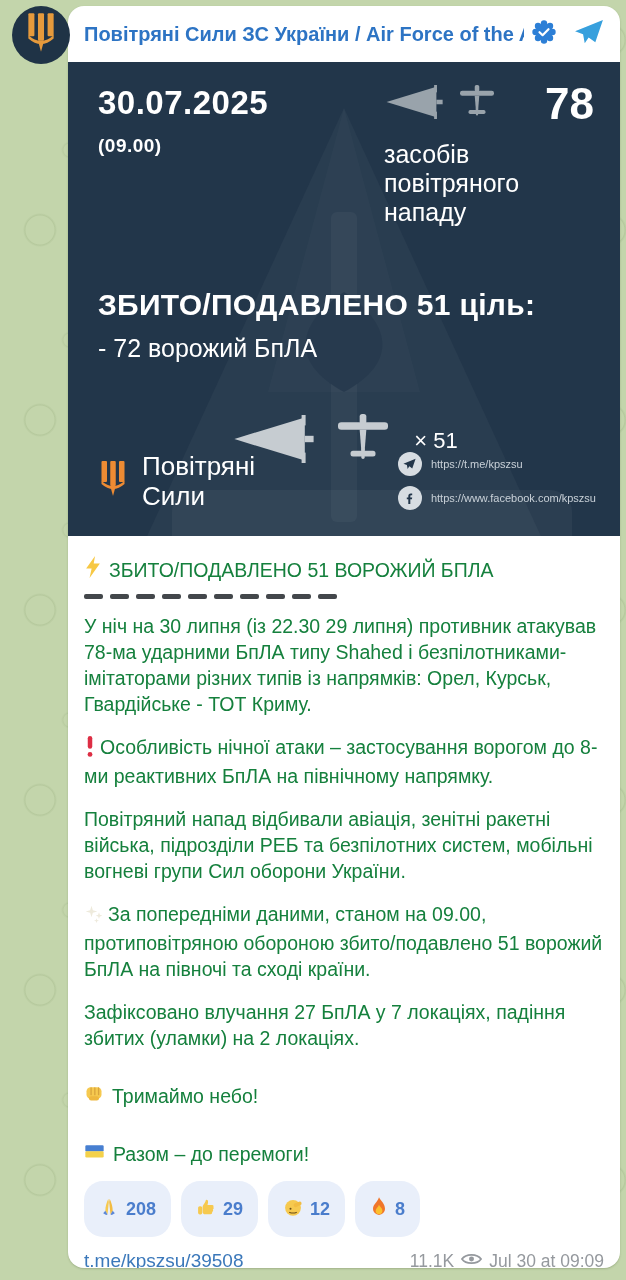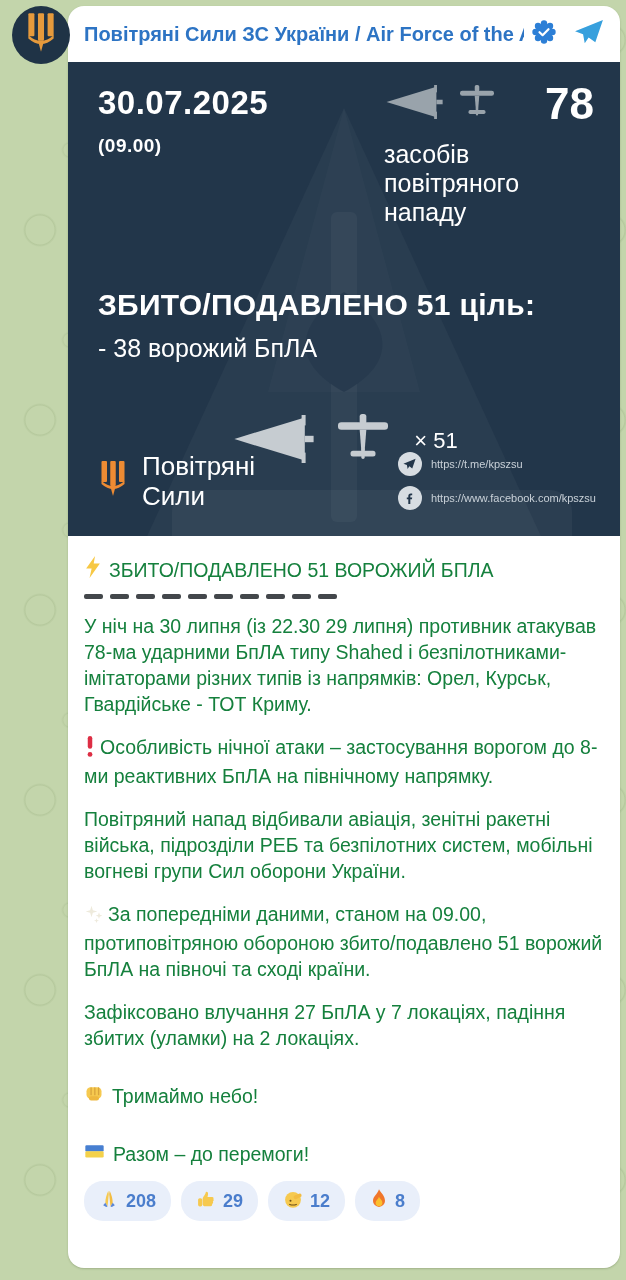--- a/index.html
+++ b/index.html
@@ -63,21 +63,21 @@
   .dashes{ display:flex; gap:7px; margin:10px 0 14px; }
   .dashes i{ width:19px; height:5px; background:#43474b; border-radius:2px; }
   .para{ font-size:19.5px; line-height:26px; margin-bottom:17px; }
   .para .em{ display:inline-block; vertical-align:-3px; margin-right:4px; }
   .final-lines{ margin-bottom:0; }
   .final-lines .line{ display:flex; align-items:center; gap:8px;margin-top:32px; }
   
   .reactions{ display:flex; gap:10px; margin:14px 16px 0; }
   .pill{
     display:flex; align-items:center; gap:7px; background:#e9effa; border-radius:19px;
-    height:40px; padding:0 15px; color:#4a7dcc; font-weight:700; font-size:18px;
+    height:56px; padding:0 15px; color:#4a7dcc; font-weight:700; font-size:18px;
   }
   
   .msg-footer{ display:flex; align-items:center; margin:13px 16px 0; }
   .post-link{ color:#3b78ba; font-size:19px; }
   .meta{ margin-left:auto; display:flex; align-items:center; gap:7px; color:#95999e; font-size:17.5px; }
 </style>
 </head>
 <body>
 
 <div class="avatar">
@@ -159,21 +159,21 @@
               <rect x="30" y="40" width="4" height="14" rx="2"></rect>
             </g>
           </svg>
         </span>
         <div class="ig-total">78</div>
       </div>
       <div class="ig-total-label">засобів повітряного нападу</div>
     </div>
 
     <div class="ig-headline">ЗБИТО/ПОДАВЛЕНО 51 ціль:</div>
-    <div class="ig-subline">- 38  ворожий БпЛА</div>
+    <div class="ig-subline">- 72  ворожий БпЛА</div>
 
     <div class="ig-drones">
       <span>
         <svg width="92" height="48" viewBox="0 0 104 60">
           <g fill="#c6ccd1">
             <polygon points="0,30 88,3 88,57"></polygon>
             <rect x="84" y="0" width="5" height="13"></rect>
             <rect x="84" y="47" width="5" height="13"></rect>
             <rect x="88" y="26" width="11" height="8"></rect>
           </g>
@@ -339,14 +339,27 @@
       <span>
         <svg width="18" height="20" viewBox="0 0 24 26">
           <path d="M12 0 C14 5 20 8 20 15.5 A8 8 0 0 1 4 15.5 C4 9.5 10 6.5 12 0 Z" fill="#f0762b"></path>
           <path d="M12 10 C13 13 16.5 14 16.5 18 A4.5 4.5 0 0 1 7.5 18 C7.5 14.8 11 13.5 12 10 Z" fill="#fbc02d"></path>
         </svg>
       </span>
       <span>8</span>
     </div>
   </div>
 
+  <div class="msg-footer">
+    <span class="post-link">t.me/kpszsu/39508</span>
+    <span class="meta">
+      <span>11.1K</span>
+      <span>
+        <svg width="21" height="16" viewBox="0 0 22 16">
+          <path d="M1 8 C5 2.2 17 2.2 21 8 C17 13.8 5 13.8 1 8 Z" fill="none" stroke="#95999e" stroke-width="1.8"></path>
+          <circle cx="11" cy="8" r="2.6" fill="#95999e"></circle>
+        </svg>
+      </span>
+      <span>Jul 30 at 09:09</span>
+    </span>
+  </div>
 
 </div>
 
 </body></html>

